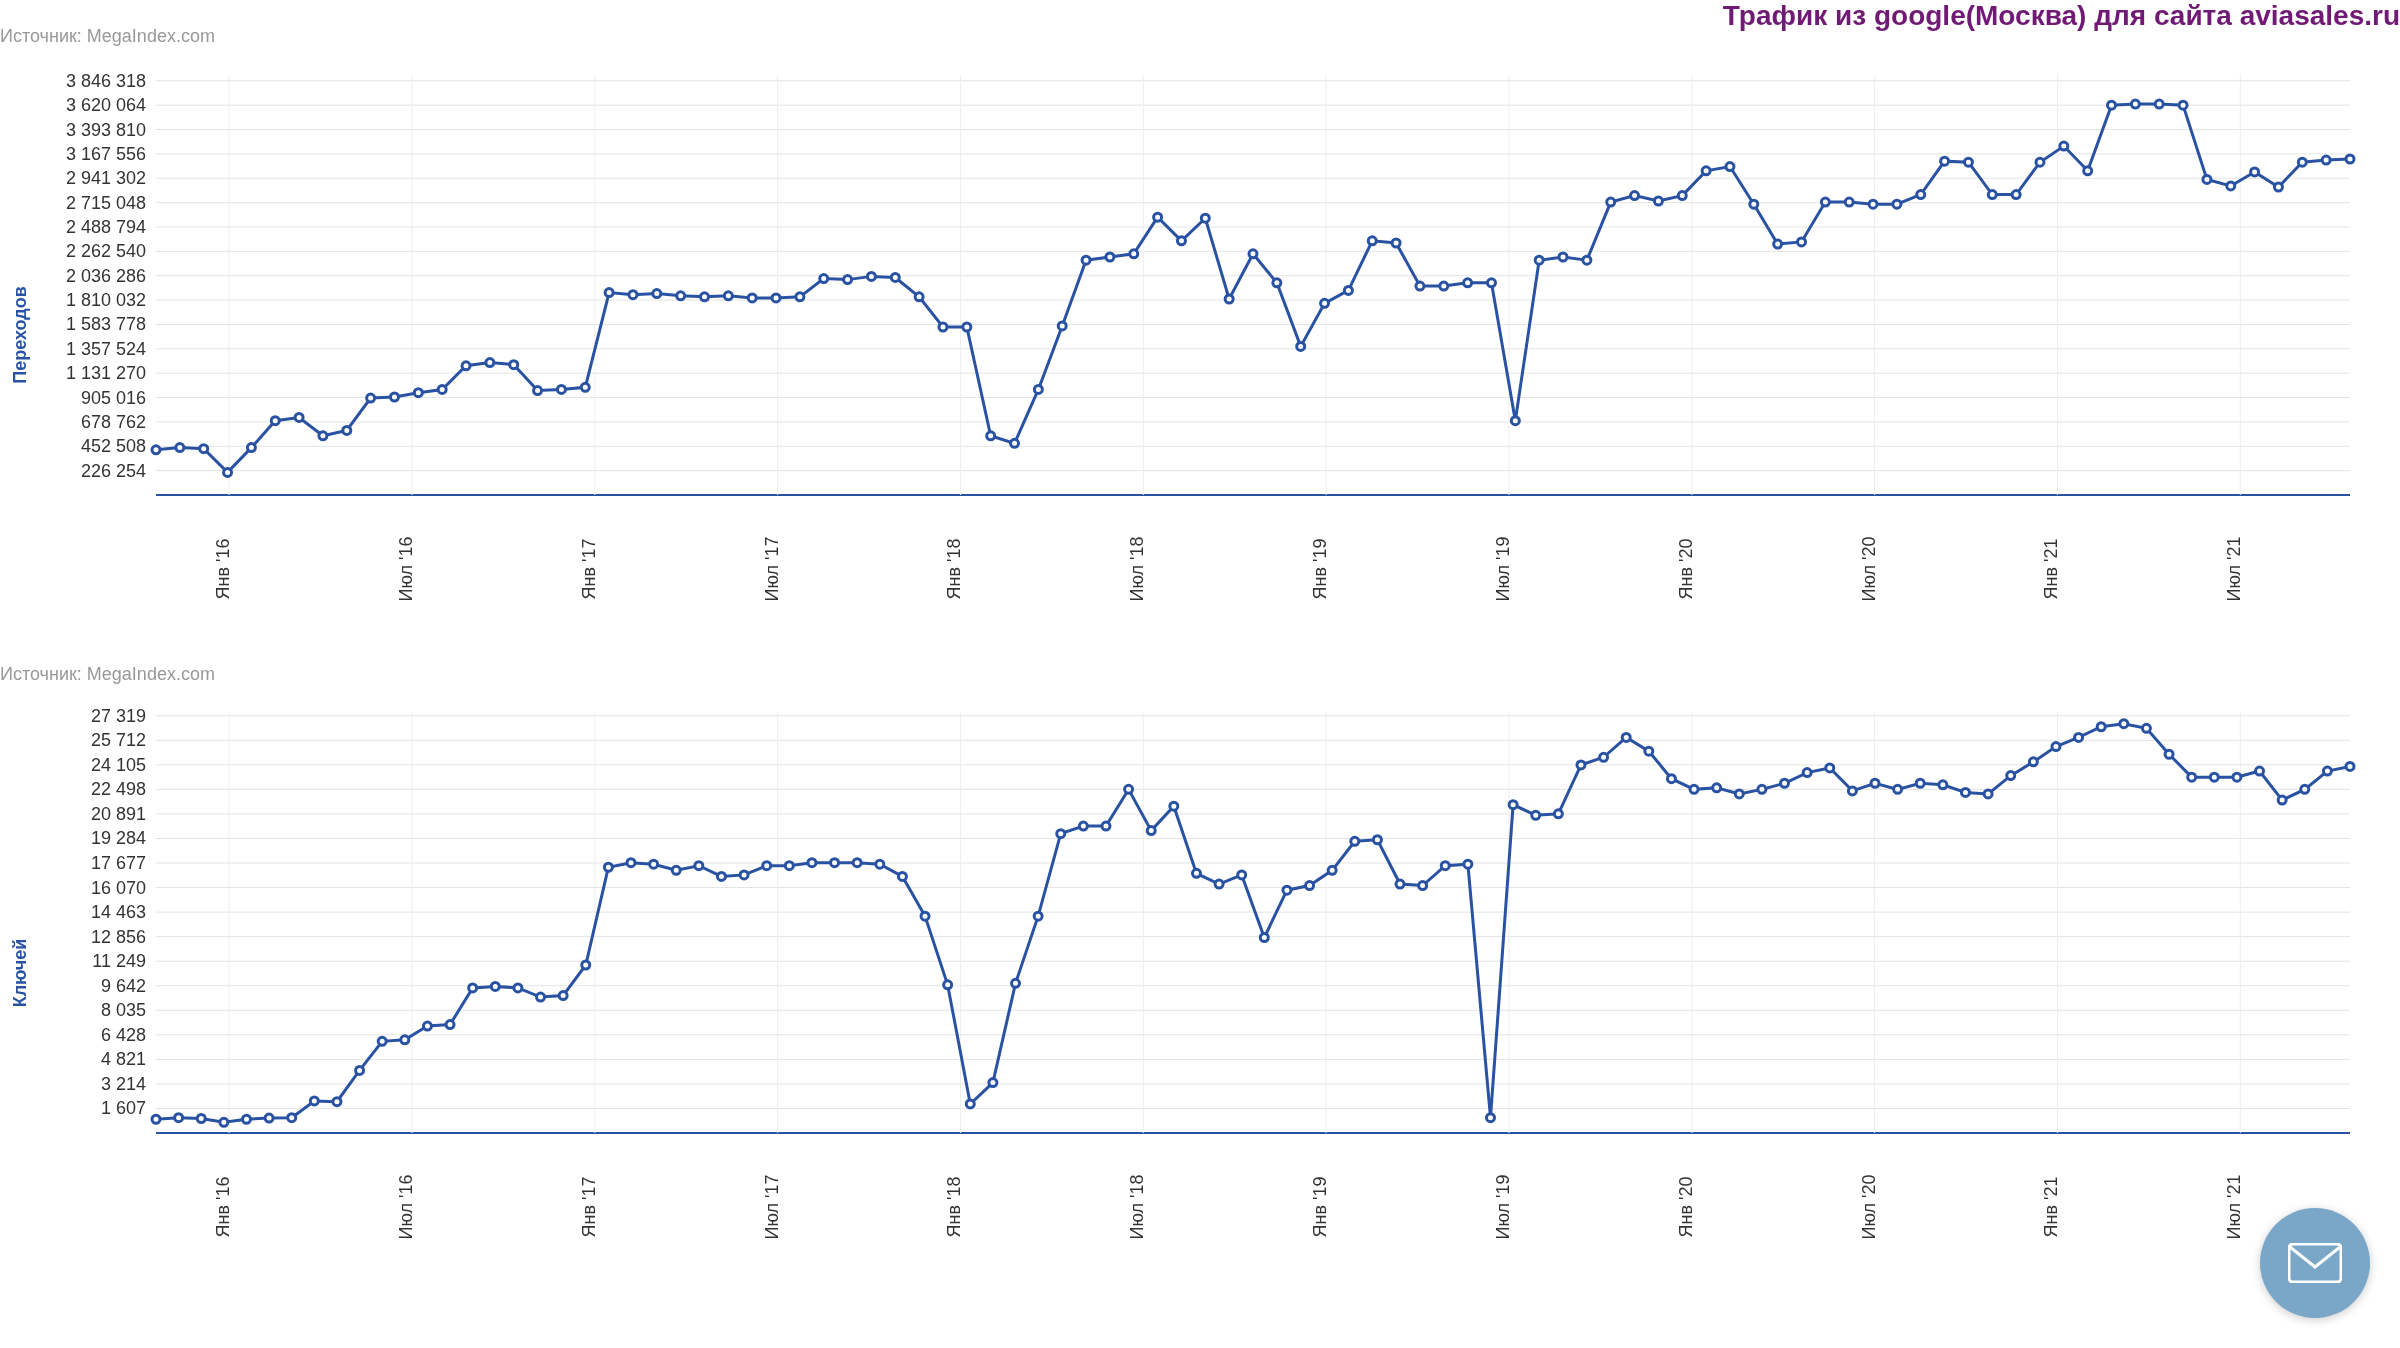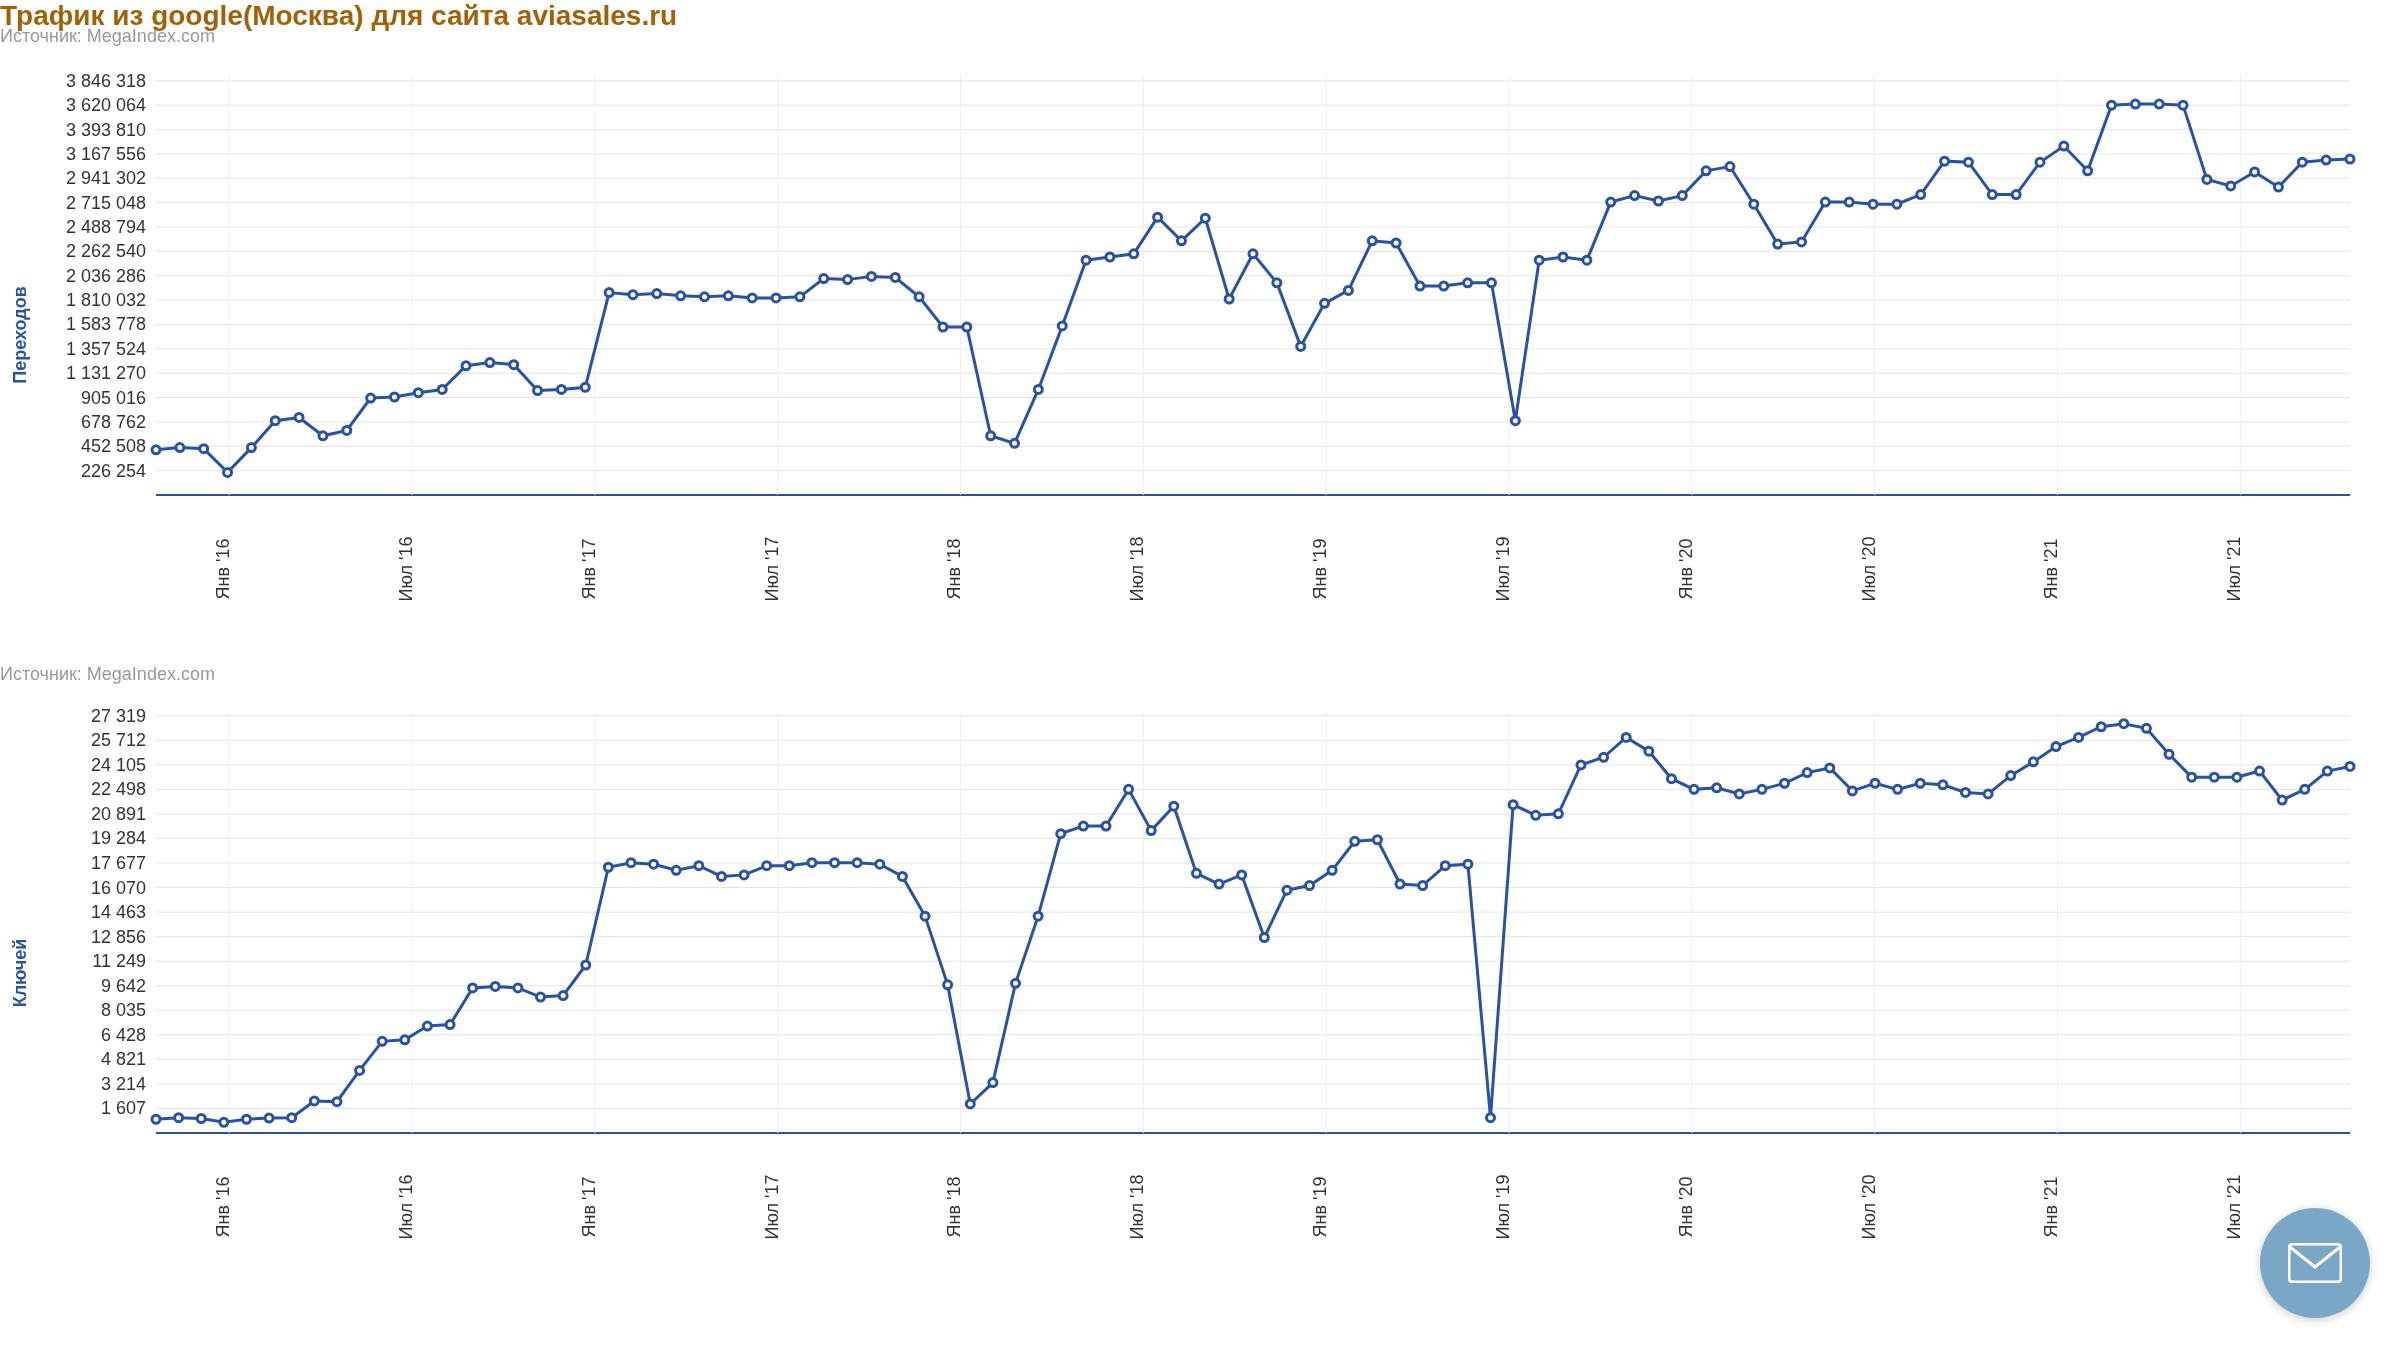--- a/index.html
+++ b/index.html
@@ -1,18 +1,18 @@
 <!DOCTYPE html>
 <html><head>
 <meta charset="utf-8">
 <style>
   html,body{margin:0;padding:0;background:#fff;font-family:Arial,Helvetica,sans-serif;color:#333}
   .page{width:2400px;height:1348px;position:relative}
   .chart-block{position:absolute;left:0;right:0}
-  .chart-title{text-align:left;font-size:28px;color:#a16207;margin:0}
+  .chart-title{text-align:right;font-size:28px;color:#701a75;margin:0}
   .chart-sub{text-align:left;font-size:18px;color:#999;margin-top:-6px}
   .plot-wrap{position:relative}
   .y-axis-label{position:absolute;left:-6px;top:50%;transform:translate(-50%,-50%) rotate(-90deg);font-size:18px;color:#2952a3;font-weight:bold;white-space:nowrap}
   svg{display:block}
   .grid line{stroke:#e4e4e4;stroke-width:1}
   .grid .zero{stroke:#2952a3;stroke-width:2}
   .series path{fill:none;stroke:#2952a3;stroke-width:3}
   .series circle{fill:#fff;stroke:#2952a3;stroke-width:3;r:4}
   .ytick text{font-size:18px;fill:#333;text-anchor:end}
   .xtick text{font-size:18px;fill:#333;text-anchor:middle}

